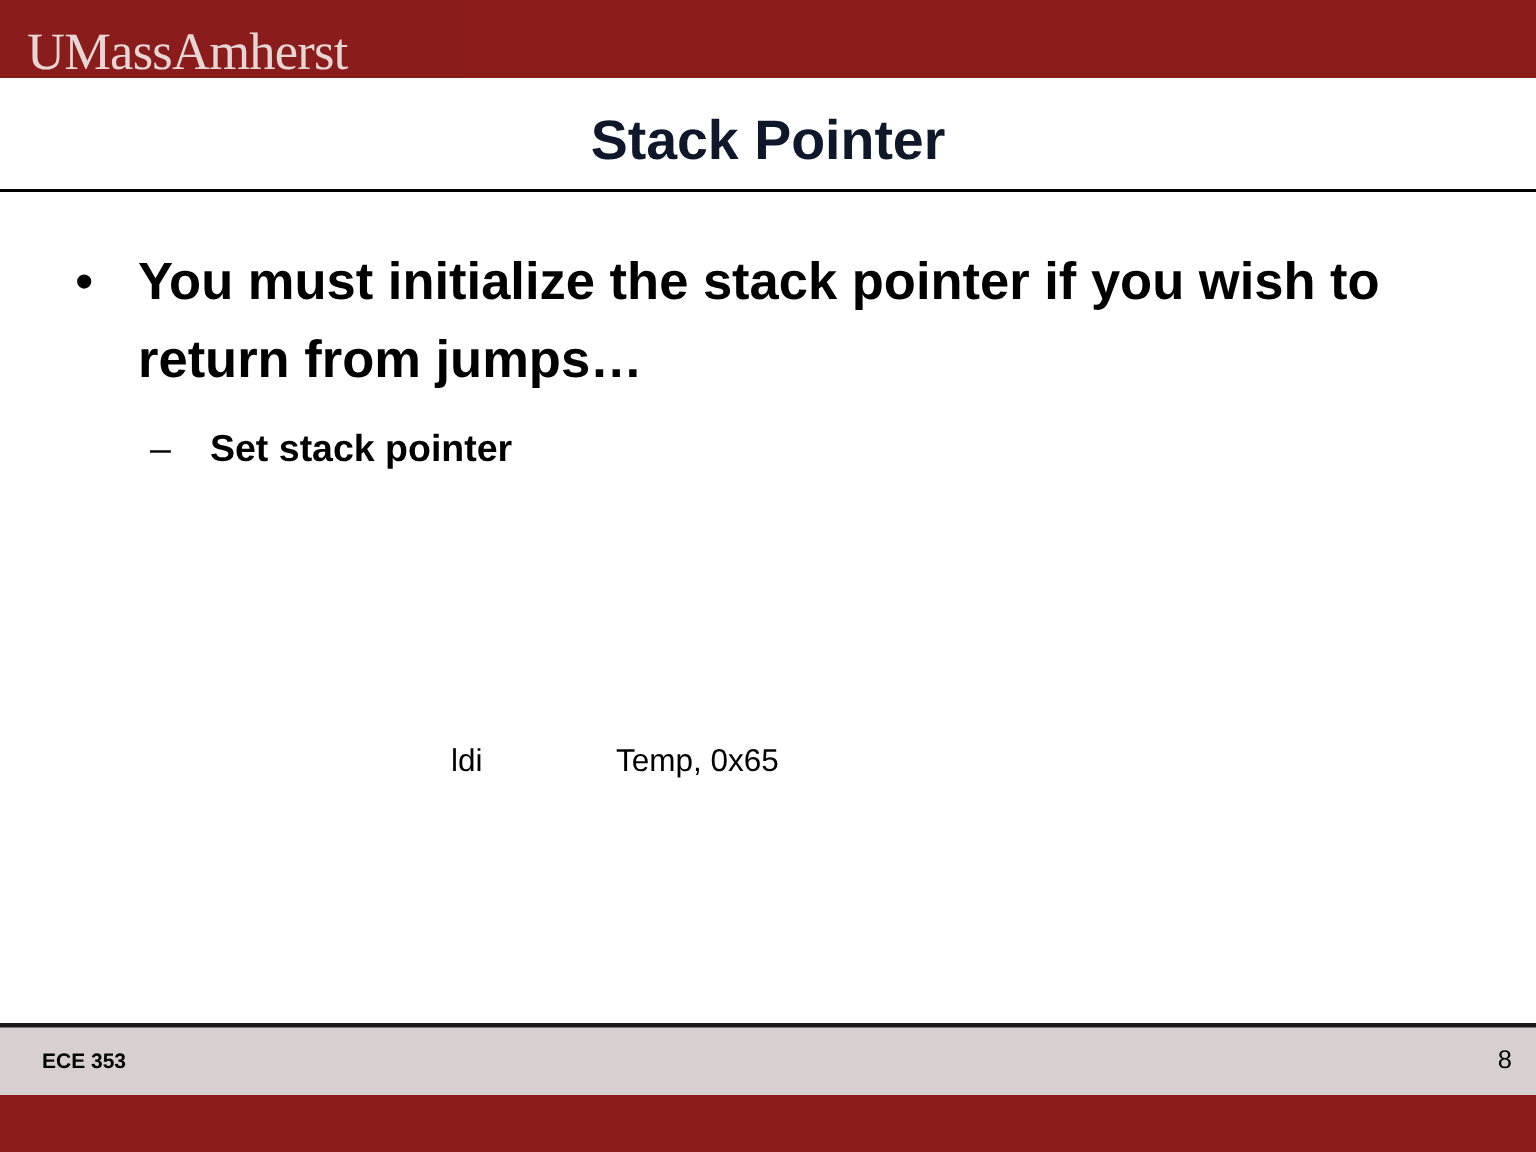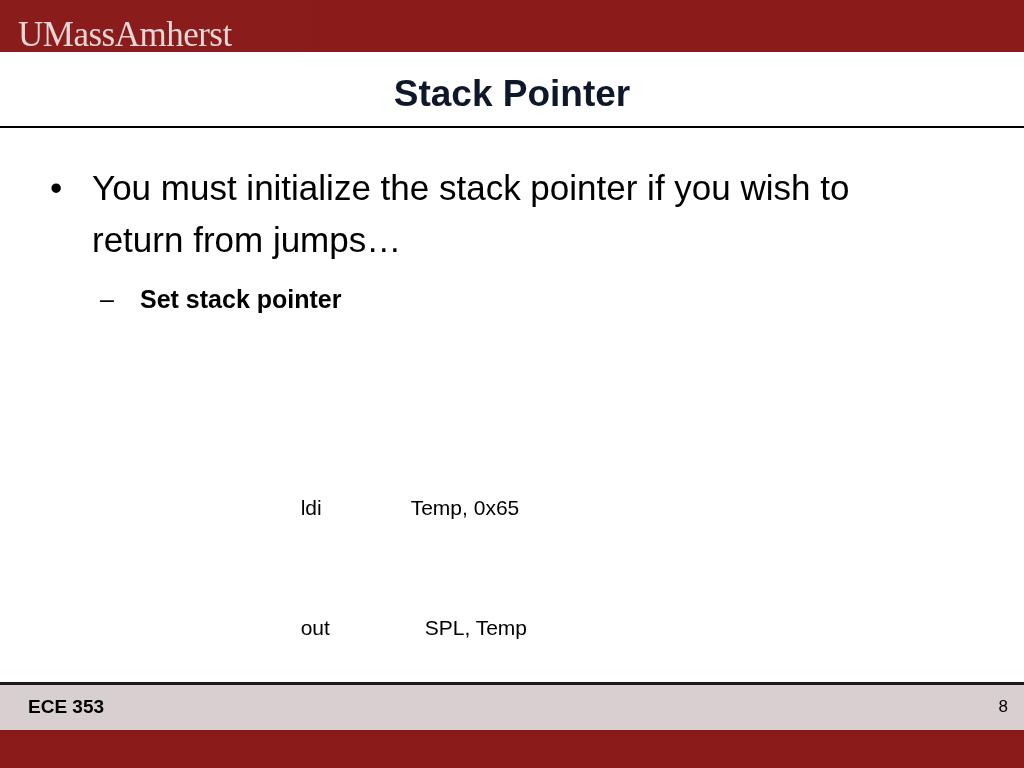--- a/index.html
+++ b/index.html
@@ -95,20 +95,21 @@
     left: 0;
     top: 0;
     width: 40px;
     text-align: left;
     font-size: 35px;
   }
   .bullet-l1 .text {
     display: block;
     margin-left: 42px;
     max-width: 850px;
+    font-weight: bold;
   }
   .bullet-l2 {
     position: absolute;
     left: 100px;
     top: 142px;
     width: 800px;
     font-size: 25px;
     line-height: 34px;
     color: #000000;
   }
@@ -158,21 +159,21 @@
     width: 1024px;
     height: 48px;
     background: #d8d0d0;
     border-top: 3px solid #1a1a1a;
     box-sizing: border-box;
   }
   .footer-left {
     position: absolute;
     left: 28px;
     top: 697px;
-    font-size: 19px;
+    font-size: 14px;
     font-weight: bold;
     color: #000000;
     line-height: 20px;
   }
   .footer-right {
     position: absolute;
     left: 0;
     top: 697px;
     width: 1008px;
     text-align: right;
@@ -213,23 +214,20 @@
 
     <div class="bullet-l2">
       <span class="marker">–</span>
       <span class="text">Set stack pointer</span>
     </div>
 
     <div class="code-block">
       <span class="code-line">
         <span class="mnemonic">ldi</span><span class="operands">Temp, 0x65</span>
       </span>
-      <span class="code-line indent-operand">
-        <span class="mnemonic">out</span><span class="operands">SPL, Temp</span>
-      </span>
     </div>
 
   </div>
 
   <div class="footer-band"></div>
   <div class="footer-left">ECE 353</div>
   <div class="footer-right">8</div>
   <div class="bottom-bar"></div>
 
 </div>

